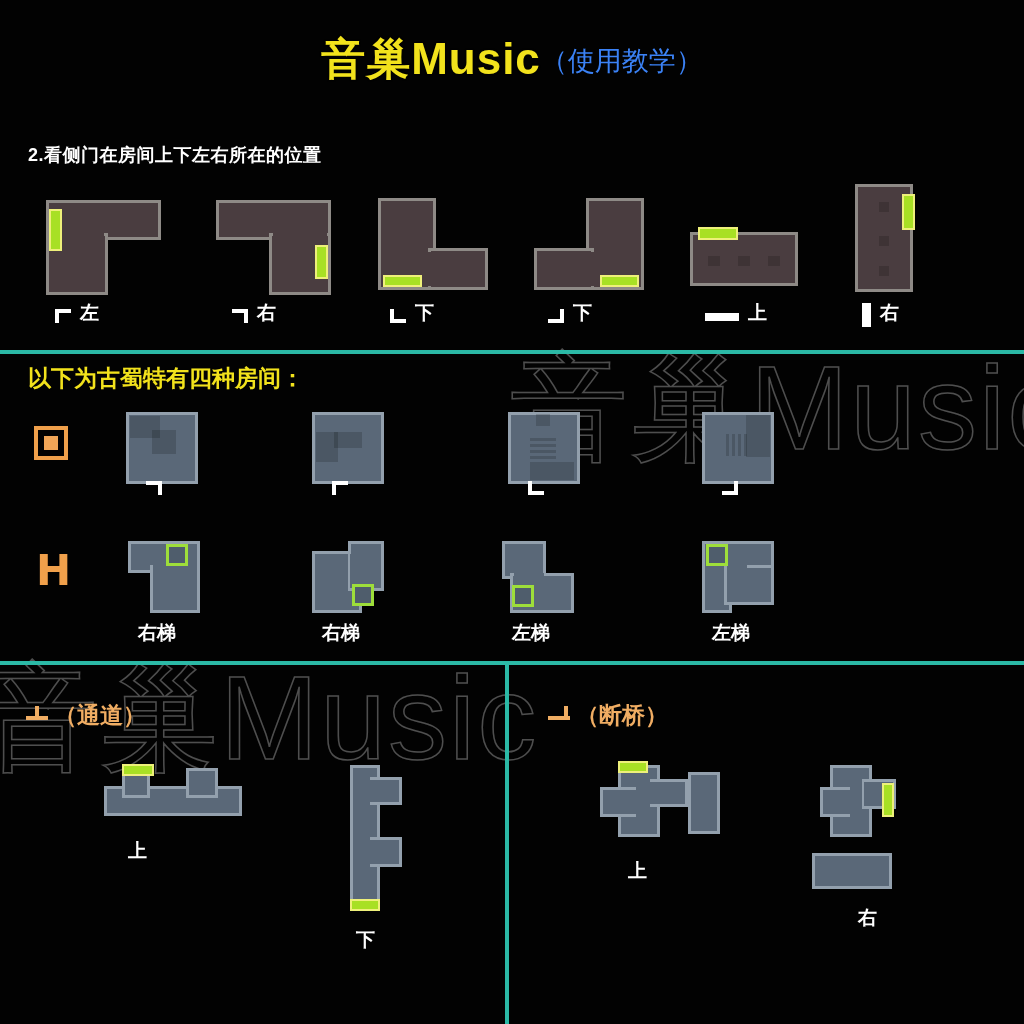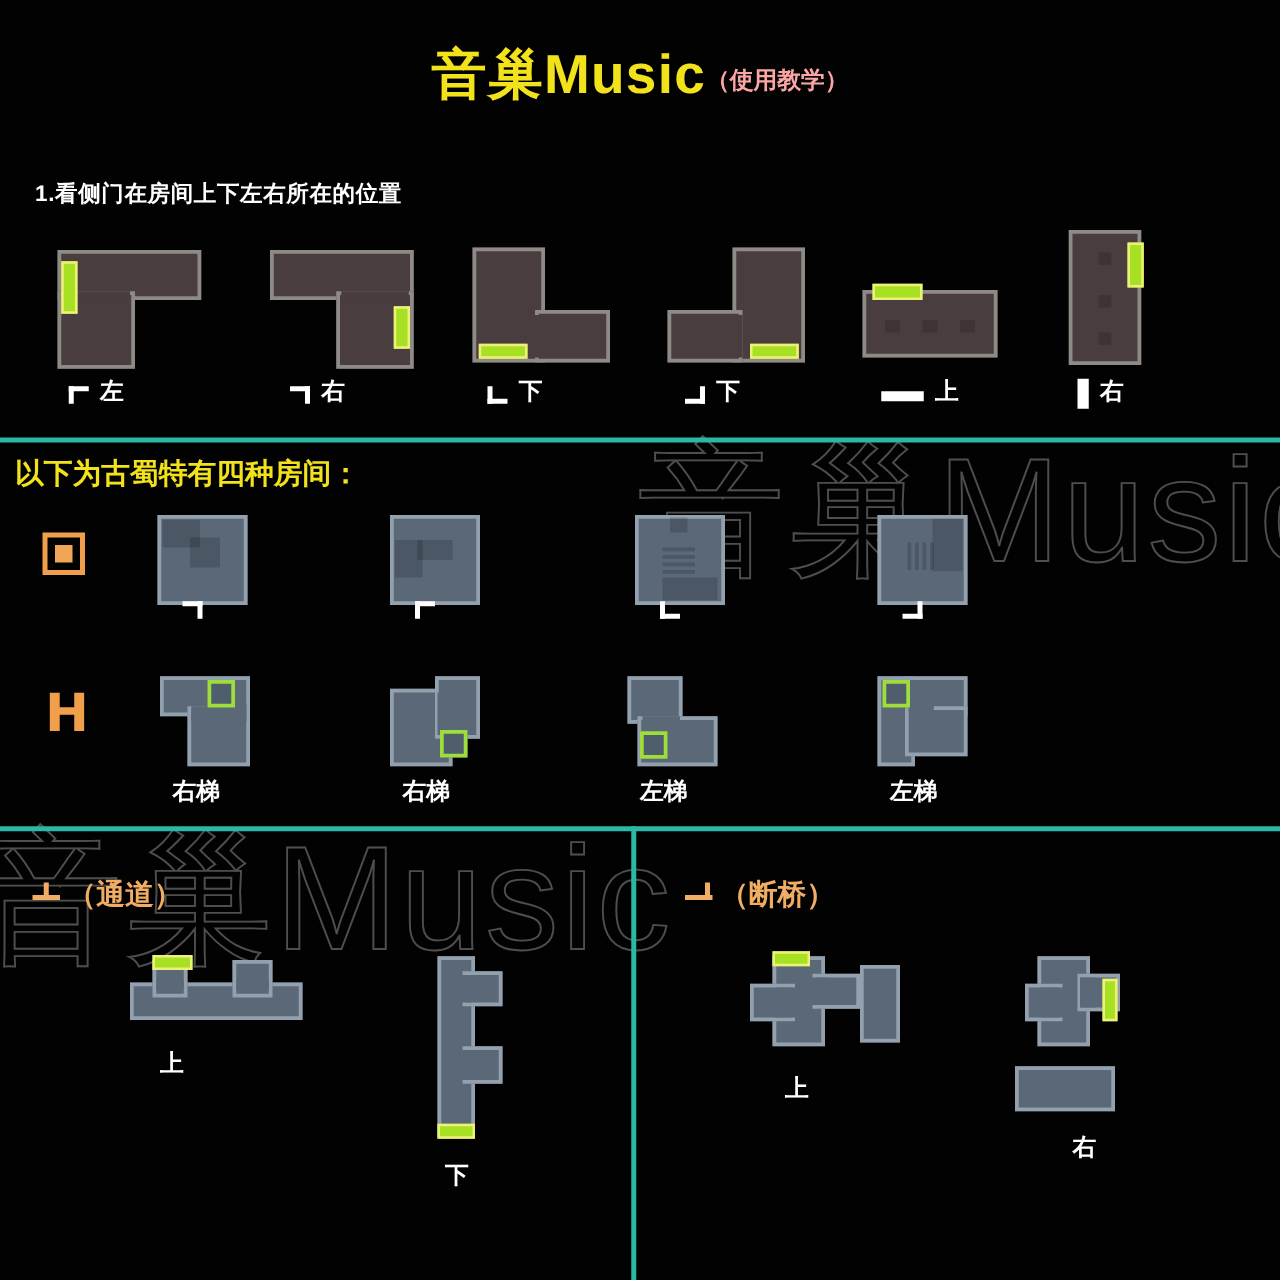--- a/index.html
+++ b/index.html
@@ -28,21 +28,21 @@
 
   
   .title-wrap{
     position:absolute;top:30px;left:0;width:1024px;text-align:center;z-index:10;
   }
   .title-main{
     font-size:44px;font-weight:bold;color:#f2e21c;letter-spacing:1px;
     text-shadow:0 0 2px #000;
   }
   .title-sub{
-    font-size:19px;font-weight:bold;color:#fca5a5;letter-spacing:0px;
+    font-size:27px;font-weight:normal;color:#3b82f6;letter-spacing:0px;
     position:relative;top:-4px;
   }
   .instr{
     position:absolute;left:28px;z-index:10;color:#ffffff;
     font-size:18px;font-weight:bold;letter-spacing:0.5px;
   }
   .instr-1{top:105px;}
   .instr-2{top:143px;}
 
   
@@ -114,21 +114,21 @@
 <div class="stage">
 
   <div class="watermark">
     <div class="wm-text wm-a">音巢Music</div>
     <div class="wm-text wm-b">音巢Music</div>
   </div>
 
   <div class="title-wrap">
     <span class="title-main">音巢Music</span><span class="title-sub">（使用教学）</span>
   </div>
-  <div class="instr instr-2">1.看侧门在房间上下左右所在的位置</div>
+  <div class="instr instr-2">2.看侧门在房间上下左右所在的位置</div>
 
   <div class="room" style="left:46px;top:200px;width:115px;height:95px;">
     <div class="blk brown" style="left:0;top:0;width:115px;height:40px;"></div>
     <div class="blk brown" style="left:0;top:33px;width:62px;height:62px;"></div>
     <div class="blk brown-nb" style="left:4px;top:33px;width:54px;height:10px;"></div>
     <div class="door" style="left:3px;top:9px;width:13px;height:42px;"></div>
   </div>
   <div class="cap" style="left:55px;top:300px;">
     <span class="g g-tl"></span>
     <span>左</span>
@@ -186,21 +186,21 @@
     <div class="shade" style="left:24px;top:82px;width:10px;height:10px;"></div>
     <div class="door" style="left:47px;top:10px;width:13px;height:36px;"></div>
   </div>
   <div class="cap" style="left:862px;top:300px;">
     <span class="g g-vbar"></span>
     <span>右</span>
   </div>
 
   <div class="hr-teal" style="top:350px;"></div>
 
-  <div class="sec-head" style="left:12px;top:363px;">以下为古蜀特有四种房间：</div>
+  <div class="sec-head" style="left:28px;top:363px;">以下为古蜀特有四种房间：</div>
 
   <div class="marker-orange-sq" style="left:34px;top:426px;">
     <i></i>
   </div>
 
   <div class="room" style="left:126px;top:412px;width:72px;height:72px;">
     <div class="blk gray" style="left:0;top:0;width:72px;height:72px;"></div>
     <div class="shade" style="left:4px;top:4px;width:30px;height:22px;"></div>
     <div class="shade" style="left:26px;top:18px;width:24px;height:24px;"></div>
   </div>

